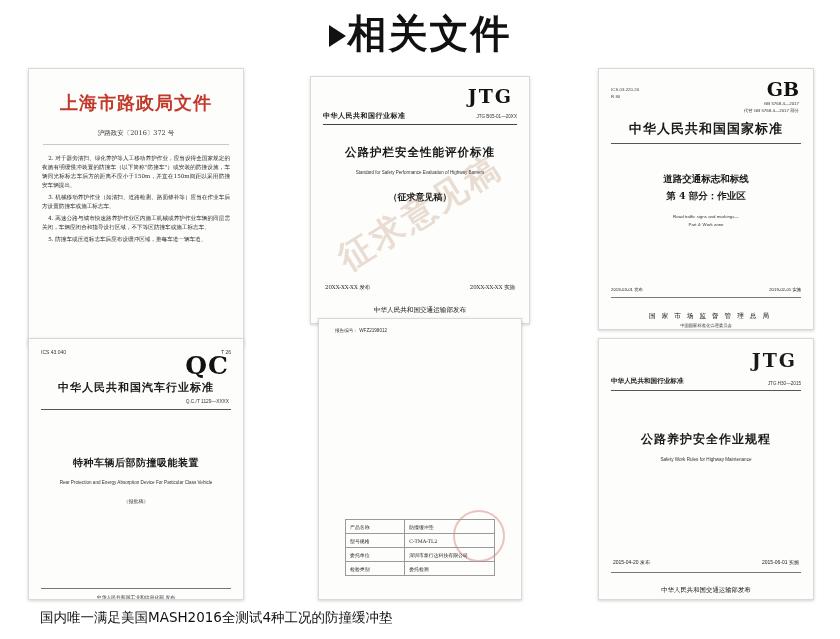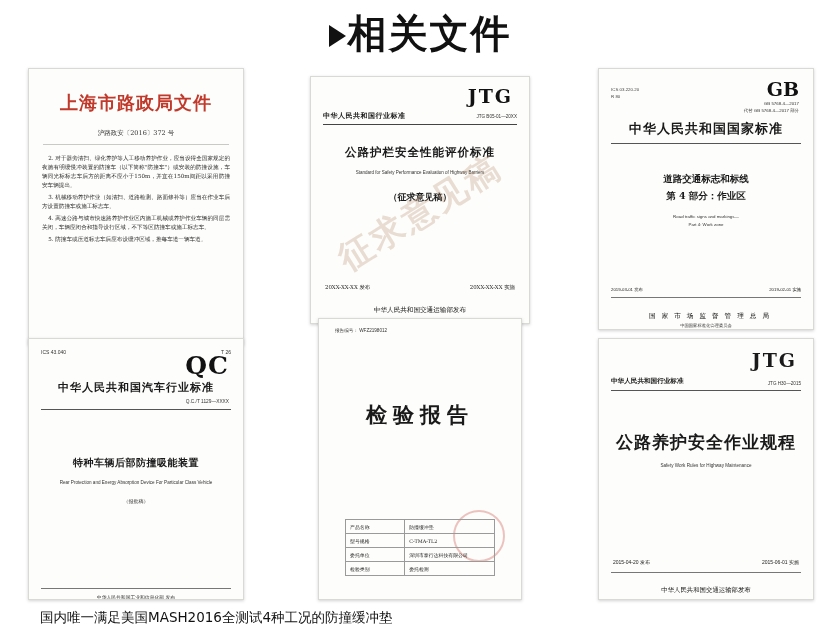--- a/index.html
+++ b/index.html
@@ -212,21 +212,21 @@
     font-family:"DejaVu Serif", serif; font-size:19px; font-weight:bold; letter-spacing:2px;
   }
   #doc6 .hrow {
     display:flex; justify-content:space-between; align-items:flex-end; margin:6px 12px 0;
   }
   #doc6 .hrow .l { font-family:"DejaVu Serif", serif; font-size:6.6px; font-weight:bold; }
   #doc6 .hrow .r { font-size:4.6px; color:#333; }
   #doc6 .rule { margin:4px 12px 0; border-top:1.2px solid #555; }
   #doc6 .t1 {
     margin:40px 14px 0; text-align:center;
-    font-family:"DejaVu Serif", serif; font-size:17px; font-weight:bold; letter-spacing:1px;
+    font-family:"DejaVu Serif", serif; font-size:12px; font-weight:bold; letter-spacing:1px;
   }
   #doc6 .t2 { margin:9px 18px 0; text-align:center; font-size:4.6px; color:#333; }
   #doc6 .dates {
     position:absolute; left:14px; right:14px; bottom:44px;
     display:flex; justify-content:space-between; font-size:5px; color:#222;
   }
   #doc6 .footrule { position:absolute; left:12px; right:12px; bottom:36px; border-top:1px solid #777; }
   #doc6 .foot {
     position:absolute; left:0; right:0; bottom:14px; text-align:center;
     font-family:"DejaVu Serif", serif; font-size:6.4px; color:#111;
@@ -297,21 +297,20 @@
         <span>20XX-XX-XX  实施</span>
       </div>
       <div class="issuer">中华人民共和国交通运输部发布</div>
       <div class="watermark">征求意见稿</div>
     </div>
   </div>
 
   <div class="doc" id="doc4">
     <div class="inner">
       <div class="no">报告编号： WFZ2198012</div>
-      <div class="t1">检验报告</div>
       <div class="stamp"></div>
       <div class="tbl">
         <div class="tr">
           <div class="k">产品名称</div>
           <div class="v">防撞缓冲垫</div>
         </div>
         <div class="tr">
           <div class="k">型号规格</div>
           <div class="v">C-TMA-TL2</div>
         </div>

